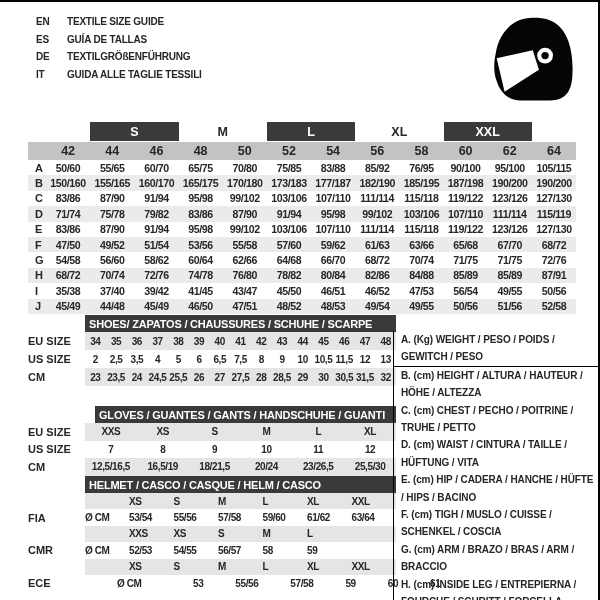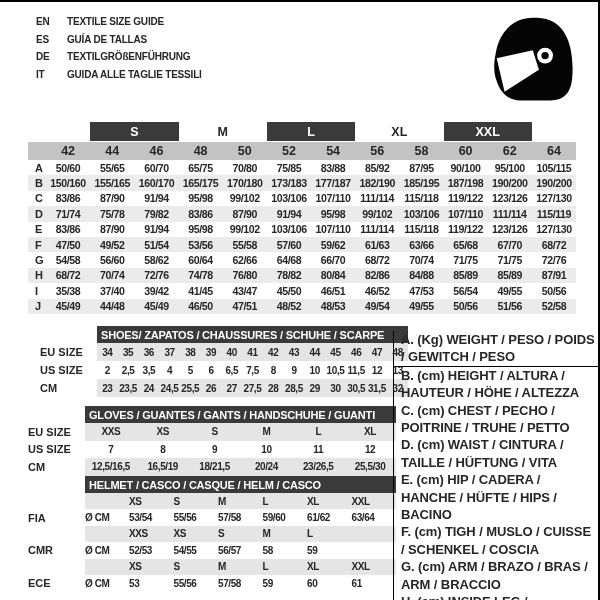--- a/index.html
+++ b/index.html
@@ -41,21 +41,21 @@
   .sub-bar-row{height:17px !important;}
   .sub-bar{grid-column:2 / -1;background:var(--bar,#3a3a3a);color:#fff;display:flex;align-items:center;
            padding-left:4px;font-size:11px;letter-spacing:-0.2px;white-space:nowrap;}
   .sub-lbl{display:flex;align-items:center;font-size:11px;}
   .sub-cell{display:flex;align-items:center;justify-content:center;font-size:10px;letter-spacing:-0.4px;white-space:nowrap;}
   .sub-cell.gray{background:var(--subrow,#e5e5e5);}
   .sub-cell.hl{justify-content:flex-start;}
 
   
   .legend{position:absolute;left:393px;top:331px;width:204px;border-left:1.6px solid #000;}
-  .legend-item{font-weight:bold;font-size:13px;line-height:17.4px;padding-left:7px;padding-right:2px;letter-spacing:-0.1px;}
+  .legend-item{font-weight:bold;font-size:10px;line-height:17.4px;padding-left:7px;padding-right:2px;letter-spacing:-0.1px;}
   .legend-rule{border-top:1.6px solid #000;height:0;}
 </style>
 </head>
 <body>
 
 <div class="page-border-top"></div>
 <div class="page-border-right"></div>
 
 <div class="langs">
   <div class="lang-row">
@@ -112,21 +112,21 @@
     <div class="st-row st-data">
       <div class="lbl">A</div>
       <div class="val">50/60</div>
       <div class="val">55/65</div>
       <div class="val">60/70</div>
       <div class="val">65/75</div>
       <div class="val">70/80</div>
       <div class="val">75/85</div>
       <div class="val">83/88</div>
       <div class="val">85/92</div>
-      <div class="val">87/95</div>
+      <div class="val">76/95</div>
       <div class="val">90/100</div>
       <div class="val">95/100</div>
       <div class="val">105/115</div>
     </div>
     <div class="st-row st-data alt">
       <div class="lbl">B</div>
       <div class="val">150/160</div>
       <div class="val">155/165</div>
       <div class="val">160/170</div>
       <div class="val">165/175</div>
@@ -254,21 +254,21 @@
       <div class="val">48/52</div>
       <div class="val">48/53</div>
       <div class="val">49/54</div>
       <div class="val">49/55</div>
       <div class="val">50/56</div>
       <div class="val">51/56</div>
       <div class="val">52/58</div>
     </div>
   </div>
 
-<div class="sub shoes" style="top:326px;margin-left:12px;">
+<div class="sub shoes" style="top:315px;">
     <div class="sub-row sub-bar-row" style="grid-template-columns: 57px repeat(15, 1fr);">
       <div></div>
       <div class="sub-bar" style="grid-column: 2 / -1;">SHOES/ ZAPATOS / CHAUSSURES / SCHUHE / SCARPE</div>
     </div>
     <div class="sub-row" style="grid-template-columns: 57px repeat(15, 1fr);">
       <div class="sub-lbl">EU SIZE</div>
       <div class="sub-cell gray">34</div>
       <div class="sub-cell gray">35</div>
       <div class="sub-cell gray">36</div>
       <div class="sub-cell gray">37</div>
@@ -317,21 +317,21 @@
       <div class="sub-cell gray">29</div>
       <div class="sub-cell gray">30</div>
       <div class="sub-cell gray">30,5</div>
       <div class="sub-cell gray">31,5</div>
       <div class="sub-cell gray">32</div>
     </div>
   </div>
 <div class="sub gloves" style="top:406px;">
     <div class="sub-row sub-bar-row" style="grid-template-columns: 57px repeat(6, 1fr);">
       <div></div>
-      <div class="sub-bar" style="grid-column: 2 / -1;">GLOVES / GUANTES / GANTS / HANDSCHUHE / GUANTI</div>
+      <div class="sub-bar" style="grid-column: 2 / -1; margin-left: 10px;">GLOVES / GUANTES / GANTS / HANDSCHUHE / GUANTI</div>
     </div>
     <div class="sub-row" style="grid-template-columns: 57px repeat(6, 1fr);">
       <div class="sub-lbl">EU SIZE</div>
       <div class="sub-cell gray">XXS</div>
       <div class="sub-cell gray">XS</div>
       <div class="sub-cell gray">S</div>
       <div class="sub-cell gray">M</div>
       <div class="sub-cell gray">L</div>
       <div class="sub-cell gray">XL</div>
     </div>
@@ -402,21 +402,21 @@
     <div class="sub-row" style="grid-template-columns: 57px 44px repeat(6, 1fr);">
       <div></div>
       <div class="sub-cell gray hl"></div>
       <div class="sub-cell gray hl">XS</div>
       <div class="sub-cell gray hl">S</div>
       <div class="sub-cell gray hl">M</div>
       <div class="sub-cell gray hl">L</div>
       <div class="sub-cell gray hl">XL</div>
       <div class="sub-cell gray hl">XXL</div>
     </div>
-    <div class="sub-row" style="grid-template-columns: 57px 44px repeat(6, 1fr);">
+    <div class="sub-row" style="grid-template-columns: 57px 44px repeat(6, 1fr); gap: 32px;">
       <div class="sub-lbl">ECE</div>
       <div class="sub-cell hl">Ø CM</div>
       <div class="sub-cell hl">53</div>
       <div class="sub-cell hl">55/56</div>
       <div class="sub-cell hl">57/58</div>
       <div class="sub-cell hl">59</div>
       <div class="sub-cell hl">60</div>
       <div class="sub-cell hl">61</div>
     </div>
   </div>

